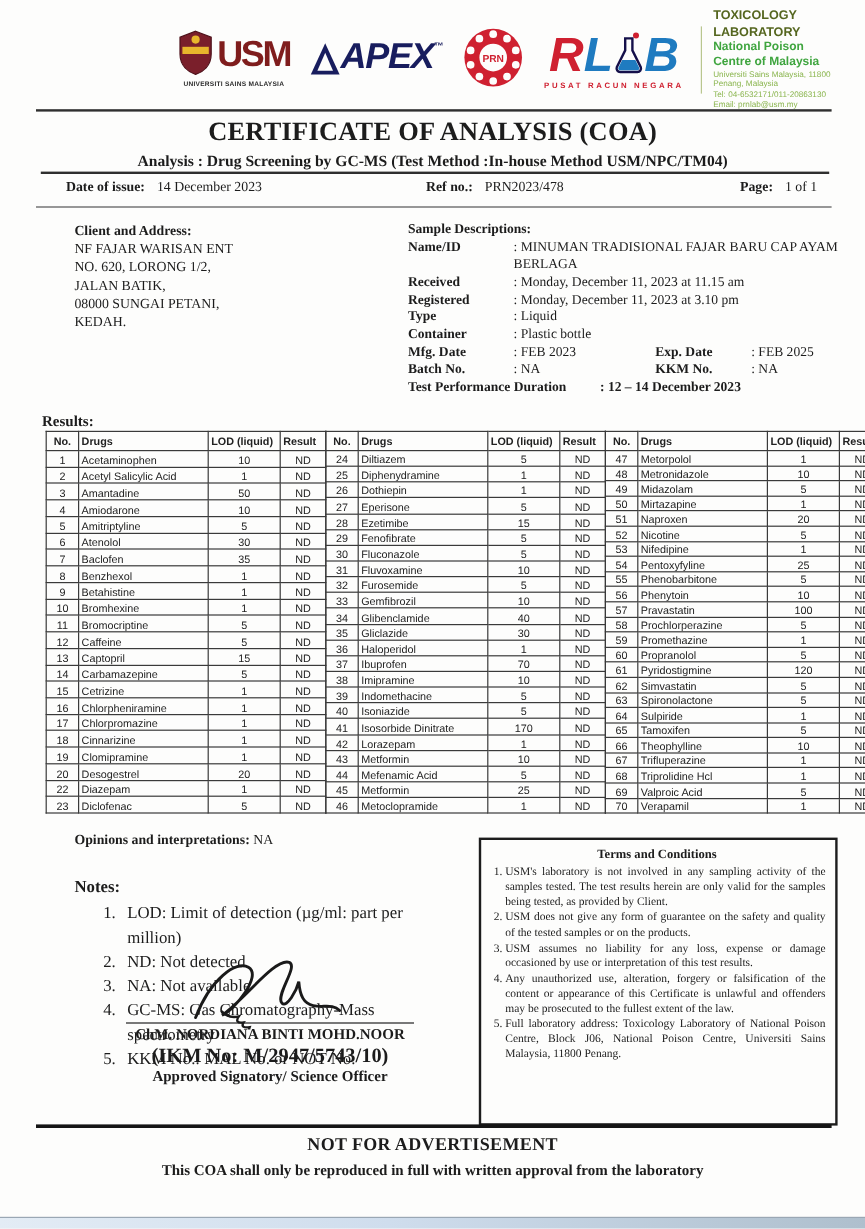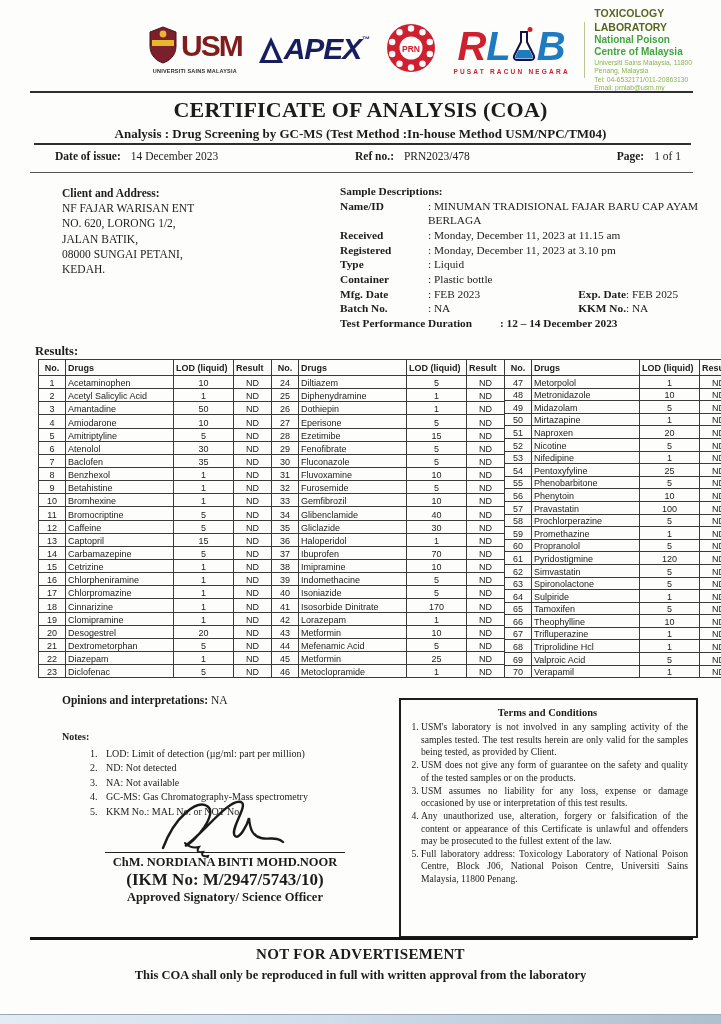--- a/index.html
+++ b/index.html
@@ -46,40 +46,40 @@
   .meta-row .val{font-weight:normal;margin-left:10px;}
   
   .client{position:absolute;top:186px;left:62px;width:270px;font-size:11.5px;line-height:1.32;}
   .client .blk-label{font-weight:bold;}
   .sample{position:absolute;top:184px;left:340px;width:372px;font-size:11.3px;line-height:1.3;}
   .sample .blk-label{font-weight:bold;}
   .s-row{display:flex;}
   .s-row .lb{flex:0 0 88px;font-weight:bold;}
   .s-row .vl{flex:1;}
   .s-row .vl.fixed{flex:0 0 118px;}
-  .s-row .lb2{flex:0 0 80px;font-weight:bold;text-align:right;}
+  .s-row .lb2{flex:0 0 80px;font-weight:bold;}
   .s-row.tp .lb{flex:0 0 160px;}
   .s-row.tp .vl{font-weight:bold;}
   
   .results-label{position:absolute;top:344px;left:35px;font-size:12.5px;font-weight:bold;}
   .results-tables{position:absolute;top:359px;left:38px;display:flex;}
   table.grp{border-collapse:collapse;table-layout:fixed;width:217px;font-family:"Liberation Sans",sans-serif;font-size:9px;color:#222;}
   table.grp + table.grp{margin-left:-1px;}
   .grp th,.grp td{border:1px solid #3a3a3a;padding:0 2px;overflow:hidden;white-space:nowrap;}
   .grp th{height:15px;font-size:9px;text-align:left;vertical-align:middle;}
   .grp td{height:11.6px;vertical-align:bottom;line-height:1;}
   .grp .c-no{width:22px;text-align:center;}
   .grp .c-drug{width:103px;}
   .grp .c-lod{width:55px;text-align:center;}
   .grp .c-res{width:33px;text-align:center;}
   .grp th.c-lod,.grp th.c-res{text-align:left;}
   
   .opinions{position:absolute;top:694px;left:62px;font-size:11.5px;}
   .opinions b{font-weight:bold;}
-  .notes{position:absolute;top:730px;left:62px;width:320px;font-size:10px;line-height:1.45;}
+  .notes{position:absolute;top:730px;left:62px;width:320px;font-size:14px;line-height:1.45;}
   .notes .blk-label{font-weight:bold;}
   .notes ol{margin:2px 0 0 0;padding-left:38px;}
   .notes li{padding-left:6px;}
   
   .terms{position:absolute;top:698px;left:399px;width:299px;height:240px;border:2px solid #1d1d1d;
          font-size:9.6px;line-height:1.28;padding:6px 8px 4px 6px;box-sizing:border-box;}
   .terms-title{text-align:center;font-weight:bold;font-size:10.5px;margin-bottom:2px;}
   .terms ol{margin:0;padding-left:14px;text-align:justify;}
   .terms li{margin-bottom:1px;}
   
@@ -359,26 +359,20 @@
             <td class="c-lod">1</td>
             <td class="c-res">ND</td>
           </tr>
           <tr>
             <td class="c-no">20</td>
             <td class="c-drug">Desogestrel</td>
             <td class="c-lod">20</td>
             <td class="c-res">ND</td>
           </tr>
           <tr>
-            <td class="c-no">21</td>
-            <td class="c-drug">Dextrometorphan</td>
-            <td class="c-lod">5</td>
-            <td class="c-res">ND</td>
-          </tr>
-          <tr>
             <td class="c-no">22</td>
             <td class="c-drug">Diazepam</td>
             <td class="c-lod">1</td>
             <td class="c-res">ND</td>
           </tr>
           <tr>
             <td class="c-no">23</td>
             <td class="c-drug">Diclofenac</td>
             <td class="c-lod">5</td>
             <td class="c-res">ND</td>

